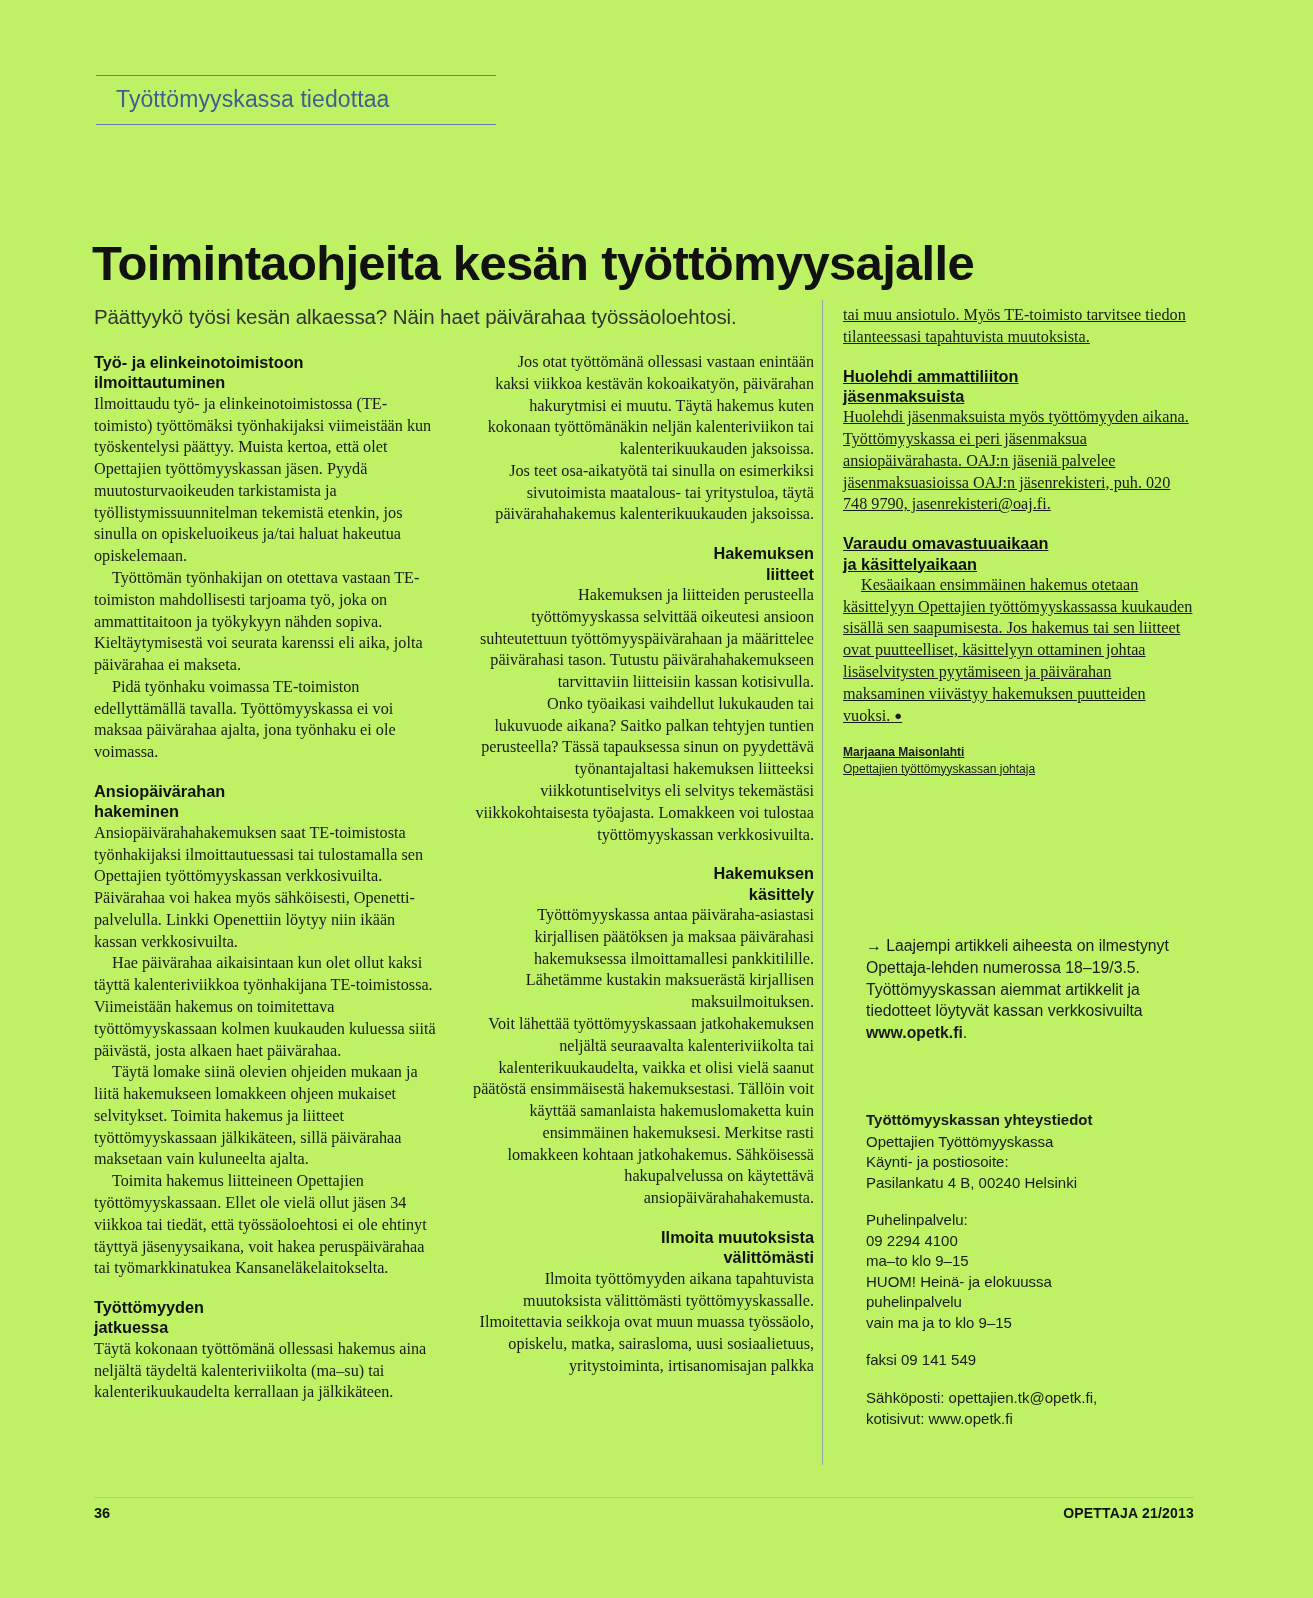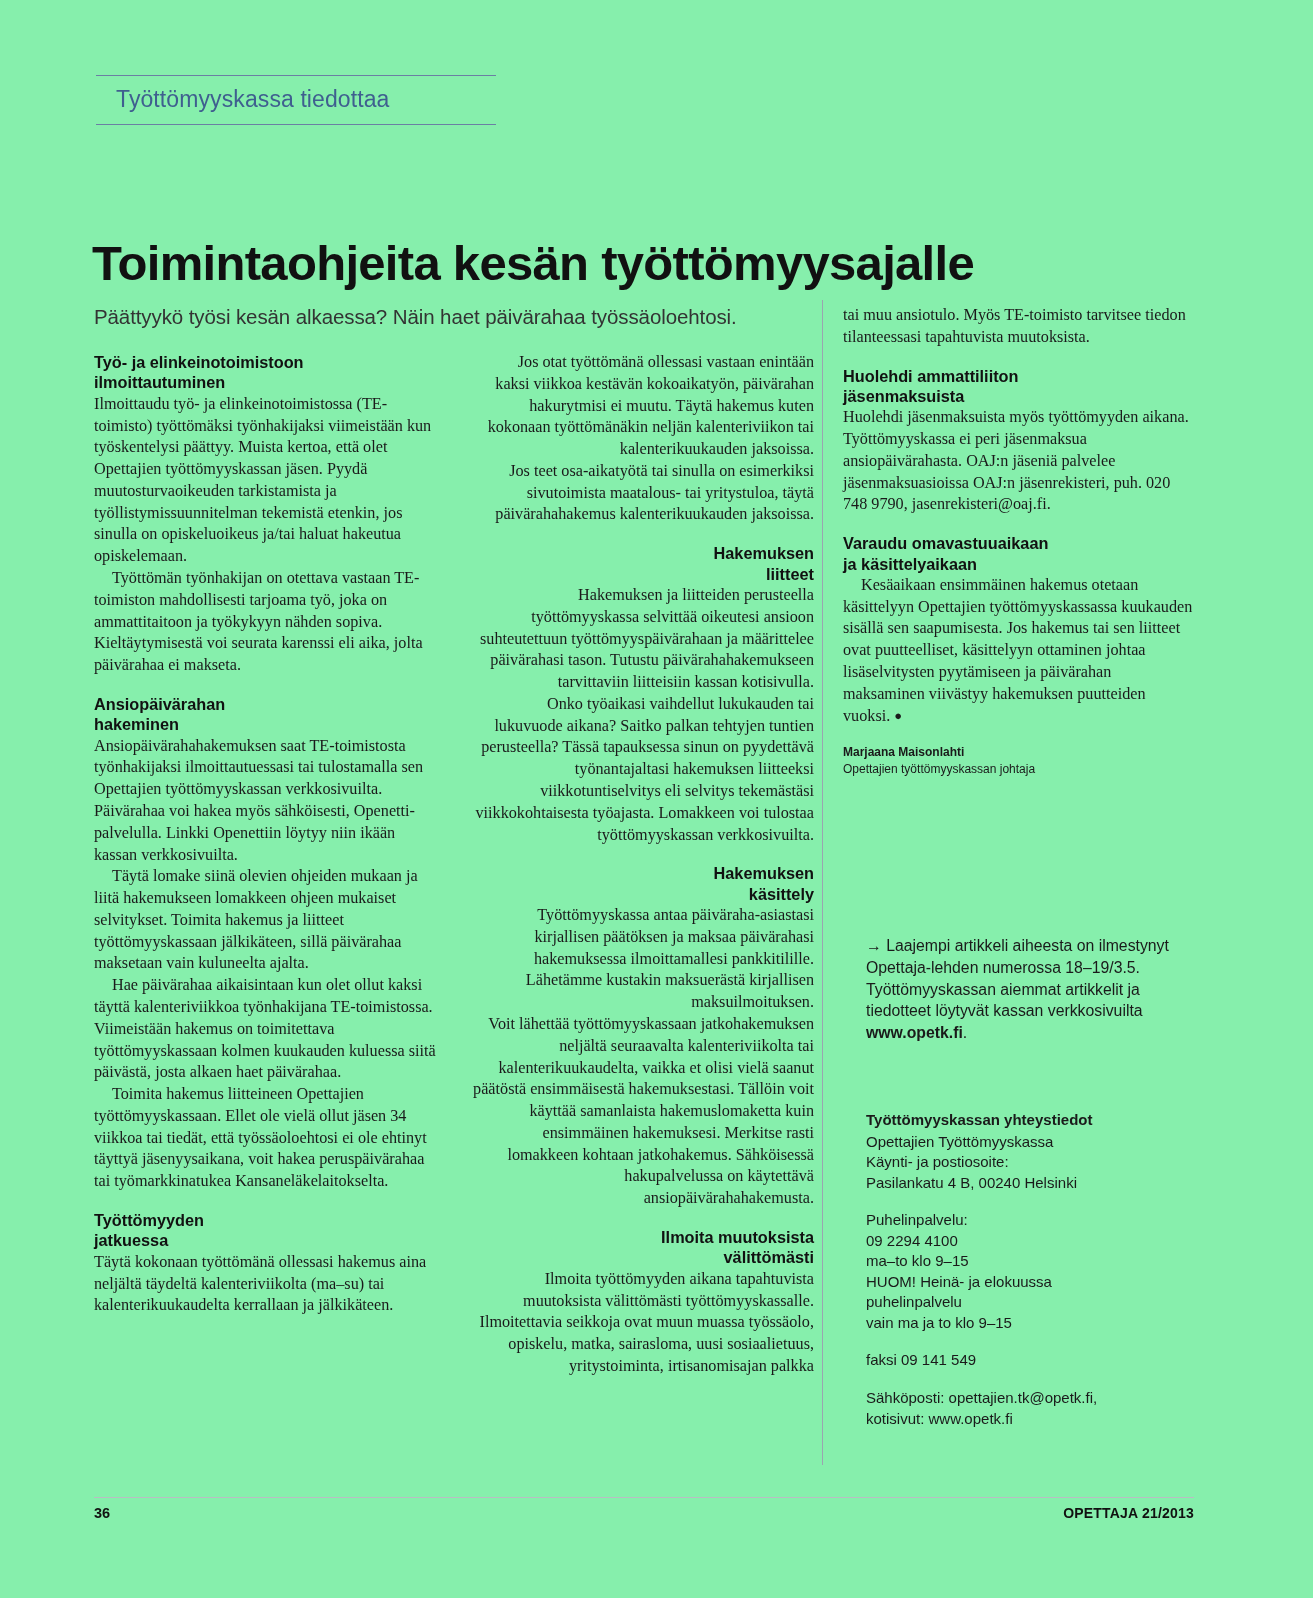--- a/index.html
+++ b/index.html
@@ -4,21 +4,21 @@
 <style>
   html, body {
     margin: 0;
     padding: 0;
     background: #ffffff;
   }
   .page {
     position: relative;
     width: 1313px;
     height: 1598px;
-    background: #86efac;
+    background: #bef264;
     font-family: "Liberation Serif", serif;
     color: #1a1a1a;
     overflow: hidden;
   }
 
   
   .kicker-wrap {
     position: absolute;
     left: 96px;
     top: 75px;
@@ -86,21 +86,21 @@
     font-weight: bold;
     line-height: 1.25;
     color: #111111;
   }
   .spacer {
     height: 17px;
   }
 
   #col1 { left: 94px;  width: 345px; }
   #col2 { left: 469px; width: 345px; text-align: right; }
-  #col3 { left: 843px; width: 350px; top: 305px; }
+  #col3 { left: 843px; width: 350px; top: 305px; text-decoration: underline; }
 
   .divider {
     position: absolute;
     left: 822px;
     top: 300px;
     width: 0;
     height: 1165px;
     border-left: 1px solid #9aa4b0;
   }
 
@@ -188,25 +188,26 @@
   <h1 class="headline">Toimintaohjeita kesän työttömyysajalle</h1>
 
   <div class="standfirst">Päättyykö työsi kesän alkaessa? Näin haet päivärahaa työssäoloehtosi.</div>
 
   <div class="divider"></div>
 
   <div class="col" id="col1">
     <h3>Työ- ja elinkeinotoimistoon<br>ilmoittautuminen</h3>
     <p class="first">Ilmoittaudu työ- ja elinkeinotoimistossa (TE-toimisto) työttömäksi työnhakijaksi viimeistään kun työskentelysi päättyy. Muista kertoa, että olet Opettajien työttömyyskassan jäsen. Pyydä muutosturvaoikeuden tarkistamista ja työllistymissuunnitelman tekemistä etenkin, jos sinulla on opiskeluoikeus ja/tai haluat hakeutua opiskelemaan.</p>
     <p>Työttömän työnhakijan on otettava vastaan TE-toimiston mahdollisesti tarjoama työ, joka on ammattitaitoon ja työkykyyn nähden sopiva. Kieltäytymisestä voi seurata karenssi eli aika, jolta päivärahaa ei makseta.</p>
+    <p>Pidä työnhaku voimassa TE-toimiston edellyttämällä tavalla. Työttömyyskassa ei voi maksaa päivärahaa ajalta, jona työnhaku ei ole voimassa.</p>
     <div class="spacer"></div>
     <h3>Ansiopäivärahan<br>hakeminen</h3>
     <p class="first">Ansiopäivärahahakemuksen saat TE-toimistosta työnhakijaksi ilmoittautuessasi tai tulostamalla sen Opettajien työttömyyskassan verkkosivuilta. Päivärahaa voi hakea myös sähköisesti, Openetti-palvelulla. Linkki Openettiin löytyy niin ikään kassan verkkosivuilta.</p>
+    <p>Hae päivärahaa aikaisintaan kun olet ollut kaksi täyttä kalenteriviikkoa työnhakijana TE-toimistossa. Viimeistään hakemus on toimitettava työttömyyskassaan kolmen kuukauden kuluessa siitä päivästä, josta alkaen haet päivärahaa.</p>
     <p>Täytä lomake siinä olevien ohjeiden mukaan ja liitä hakemukseen lomakkeen ohjeen mukaiset selvitykset. Toimita hakemus ja liitteet työttömyyskassaan jälkikäteen, sillä päivärahaa maksetaan vain kuluneelta ajalta.</p>
-    <p>Hae päivärahaa aikaisintaan kun olet ollut kaksi täyttä kalenteriviikkoa työnhakijana TE-toimistossa. Viimeistään hakemus on toimitettava työttömyyskassaan kolmen kuukauden kuluessa siitä päivästä, josta alkaen haet päivärahaa.</p>
     <p>Toimita hakemus liitteineen Opettajien työttömyyskassaan. Ellet ole vielä ollut jäsen 34 viikkoa tai tiedät, että työssäoloehtosi ei ole ehtinyt täyttyä jäsenyysaikana, voit hakea peruspäivärahaa tai työmarkkinatukea Kansaneläkelaitokselta.</p>
     <div class="spacer"></div>
     <h3>Työttömyyden<br>jatkuessa</h3>
     <p class="first">Täytä kokonaan työttömänä ollessasi hakemus aina neljältä täydeltä kalenteriviikolta (ma–su) tai kalenterikuukaudelta kerrallaan ja jälkikäteen.</p>
   </div>
 
   <div class="col" id="col2">
     <p>Jos otat työttömänä ollessasi vastaan enintään kaksi viikkoa kestävän kokoaikatyön, päivärahan hakurytmisi ei muutu. Täytä hakemus kuten kokonaan työttömänäkin neljän kalenteriviikon tai kalenterikuukauden jaksoissa.</p>
     <p>Jos teet osa-aikatyötä tai sinulla on esimerkiksi sivutoimista maatalous- tai yritystuloa, täytä päivärahahakemus kalenterikuukauden jaksoissa.</p>
     <div class="spacer"></div>

